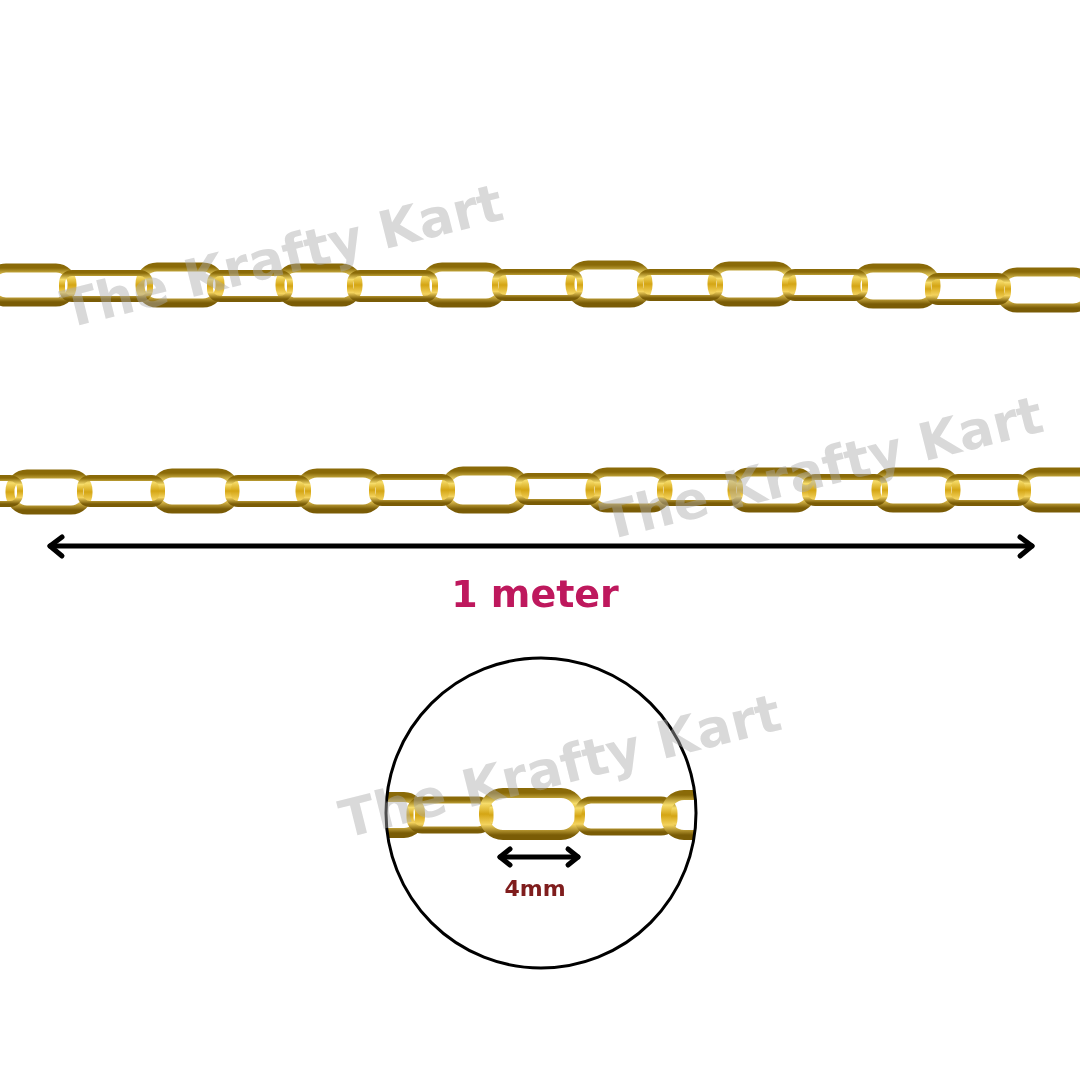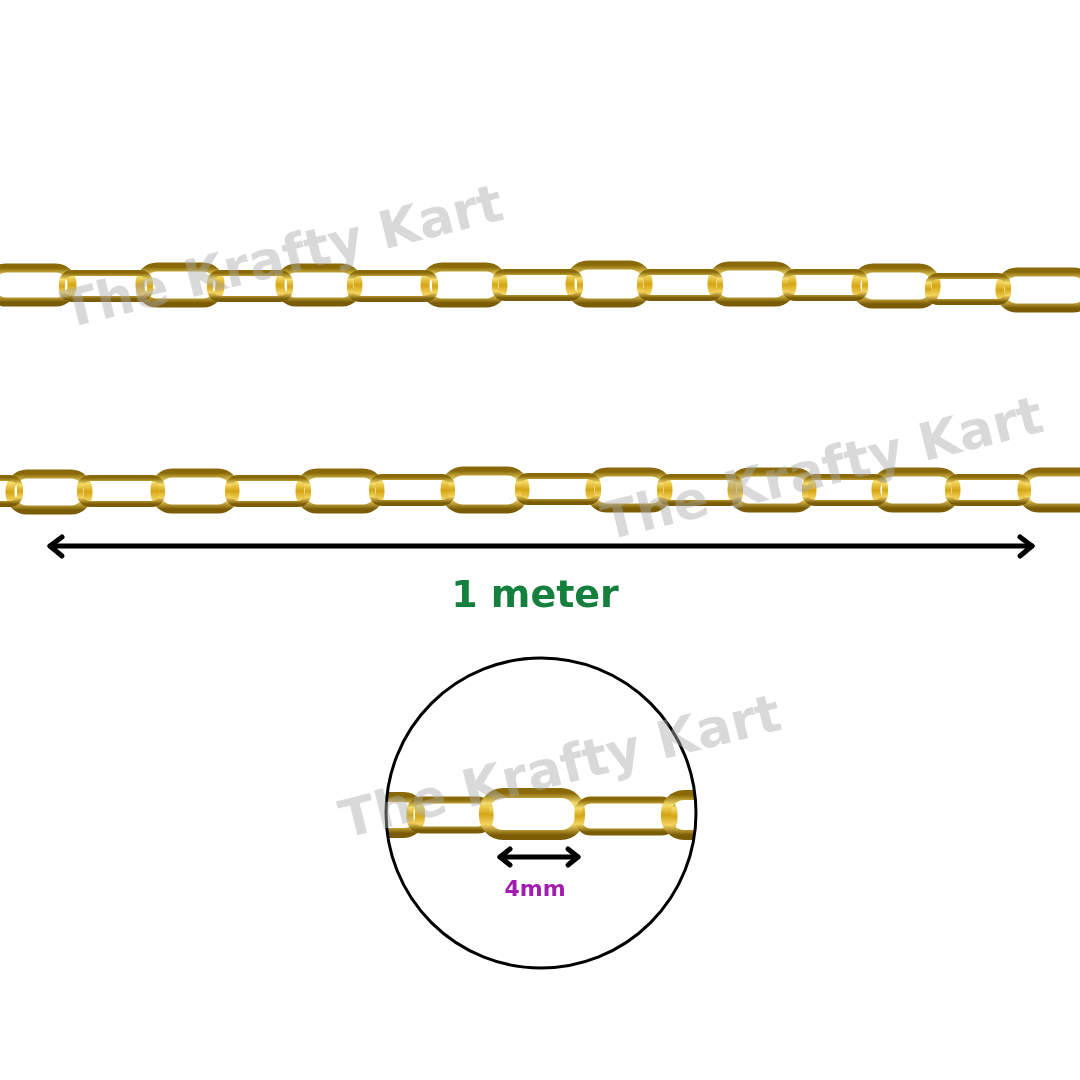--- a/index.html
+++ b/index.html
@@ -1,22 +1,22 @@
 <!DOCTYPE html>
 <html><head>
 <meta charset="utf-8">
 <style>
   html, body { margin: 0; padding: 0; background: #ffffff; }
   body { width: 1080px; height: 1080px; position: relative; overflow: hidden;
          font-family: "DejaVu Sans", "Liberation Sans", sans-serif; }
   .layer { position: absolute; left: 0; top: 0; width: 1080px; height: 1080px; }
   .label-meter { position: absolute; left: 0; width: 1070px; top: 572px; text-align: center;
-                 font-size: 38px; font-weight: bold; color: #15803d; }
+                 font-size: 38px; font-weight: bold; color: #be185d; }
   .label-mm { position: absolute; left: 480px; width: 110px; top: 876px; text-align: center;
-              font-size: 22px; font-weight: bold; color: #a21caf; }
+              font-size: 22px; font-weight: bold; color: #7f1d1d; }
   .wm { position: absolute; font-family: "DejaVu Sans", sans-serif; font-weight: bold;
         font-size: 52px; color: rgba(170,170,170,0.45); white-space: nowrap;
         transform-origin: left bottom; }
 </style>
 </head>
 <body>
 
 <svg class="layer" width="1080" height="1080" viewBox="0 0 1080 1080" xmlns="http://www.w3.org/2000/svg">
   <defs>
     <linearGradient id="gold" x1="0" y1="0" x2="0" y2="1">

